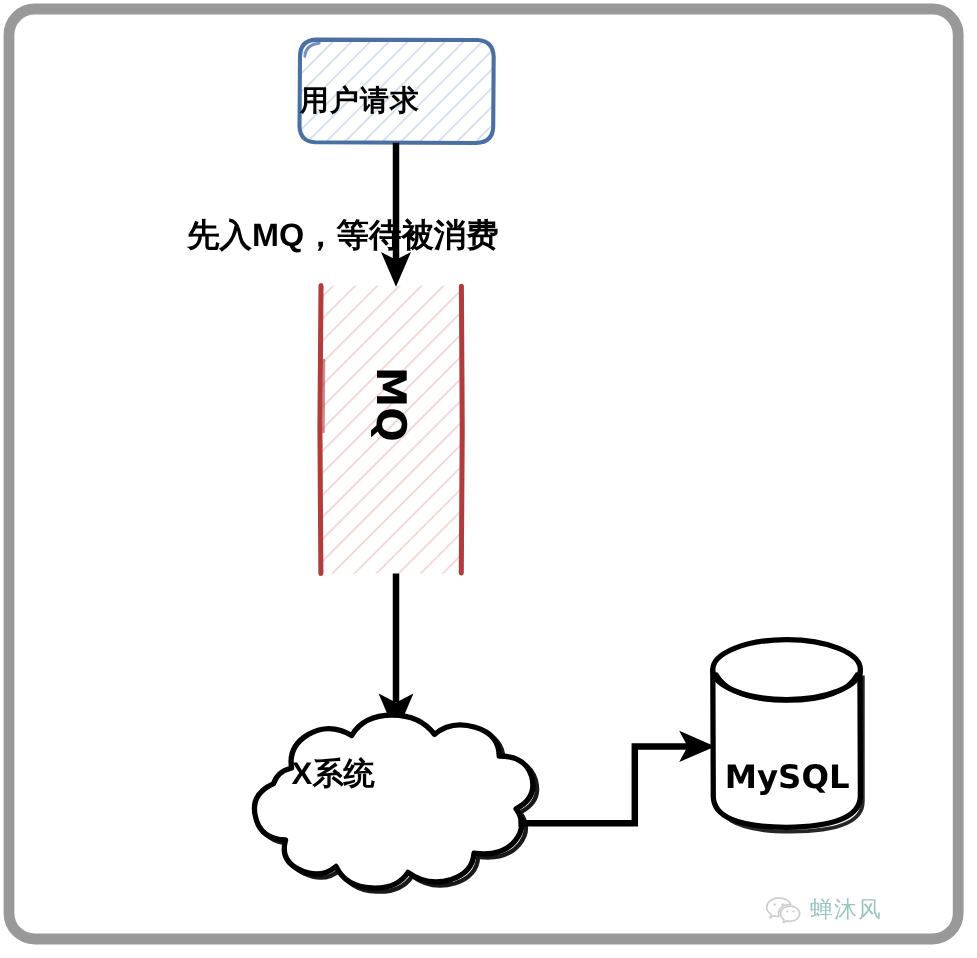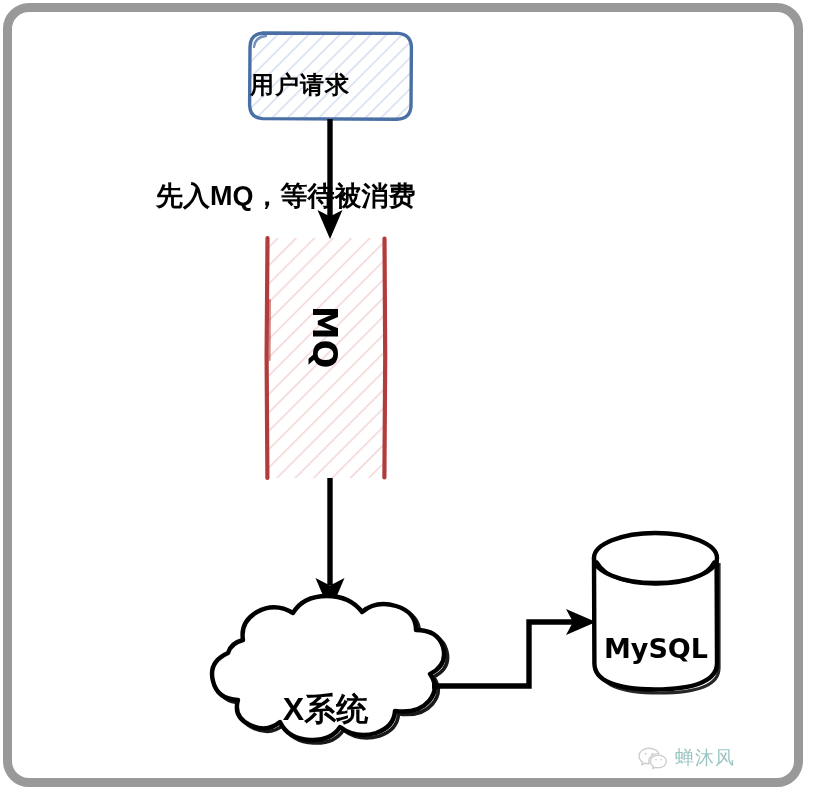--- a/index.html
+++ b/index.html
@@ -80,24 +80,23 @@
   }
 
   #edge-label-2 {
     left: 96px;
     top: 515px;
     font-size: 27px;
   }
 
   #x-system-text {
     left: 243px;
-    top: 709px;
+    top: 644px;
     width: 165px;
-    text-align: center;
-    font-size: 32px;
+    font-size: 26px;
     transform: translateY(-50%);
   }
 
   #mysql-text {
     left: 593px;
     top: 648px;
     width: 126px;
     text-align: center;
     font-size: 27px;
     font-family: "DejaVu Sans", sans-serif;

